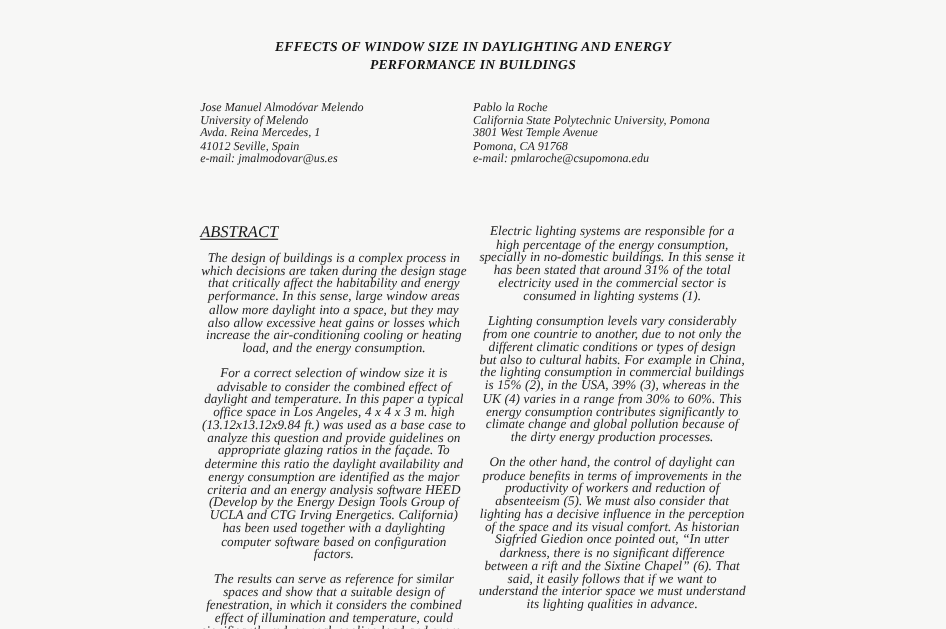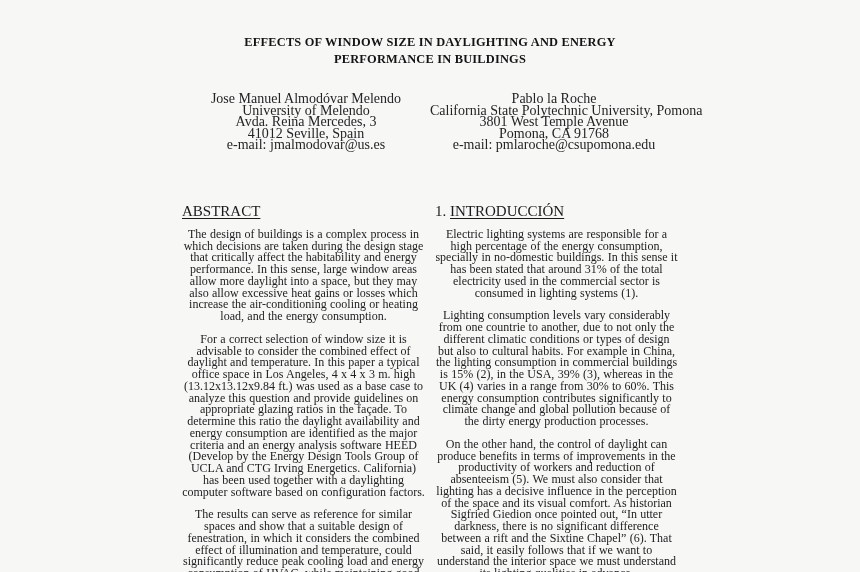--- a/index.html
+++ b/index.html
@@ -15,20 +15,21 @@
     color: #1c1c1c;
     overflow: hidden;
   }
 
   .page {
     position: relative;
     width: 860px;
     height: 417px;
     background: #f7f7f6;
     box-sizing: border-box;
+    font-style: italic;
   }
 
   .content {
     position: absolute;
     left: 182px;
     top: 0;
     width: 496px;
   }
 
   
@@ -49,22 +50,22 @@
 
   
   .authors {
     display: flex;
     flex-direction: row;
     justify-content: space-between;
     margin-top: 25px;
   }
   .author-block {
     width: 248px;
-    text-align: center;
-    font-size: 14px;
+    text-align: left;
+    font-size: 11px;
     line-height: 11.6px;
     color: #242424;
   }
   .author-line {
     display: block;
     white-space: nowrap;
   }
 
   
   .columns {
@@ -109,21 +110,21 @@
 
     <div class="title-block">
       <h1 class="paper-title">EFFECTS OF WINDOW SIZE IN DAYLIGHTING AND ENERGY PERFORMANCE IN BUILDINGS</h1>
     </div>
 
     <div class="authors">
 
       <div class="author-block">
         <span class="author-line">Jose Manuel Almodóvar Melendo</span>
         <span class="author-line">University of Melendo</span>
-        <span class="author-line">Avda. Reina Mercedes, 3</span>
+        <span class="author-line">Avda. Reina Mercedes, 1</span>
         <span class="author-line">41012 Seville, Spain</span>
         <span class="author-line">e-mail: jmalmodovar@us.es</span>
       </div>
 
       <div class="author-block">
         <span class="author-line">Pablo la Roche</span>
         <span class="author-line">California State Polytechnic University, Pomona</span>
         <span class="author-line">3801 West Temple Avenue</span>
         <span class="author-line">Pomona, CA 91768</span>
         <span class="author-line">e-mail: pmlaroche@csupomona.edu</span>
@@ -134,21 +135,20 @@
     <div class="columns">
 
       <div class="column">
         <h2 class="section-heading"><span class="underlined">ABSTRACT</span></h2>
         <p class="para">The design of buildings is a complex process in which decisions are taken during the design stage that critically affect the habitability and energy performance. In this sense, large window areas allow more daylight into a space, but they may also allow excessive heat gains or losses which increase the air-conditioning cooling or heating load, and the energy consumption.</p>
         <p class="para">For a correct selection of window size it is advisable to consider the combined effect of daylight and temperature. In this paper a typical office space in Los Angeles, 4 x 4 x 3 m. high (13.12x13.12x9.84 ft.) was used as a base case to analyze this question and provide guidelines on appropriate glazing ratios in the façade. To determine this ratio the daylight availability and energy consumption are identified as the major criteria and an energy analysis software HEED (Develop by the Energy Design Tools Group of UCLA and CTG Irving Energetics. California) has been used together with a daylighting computer software based on configuration factors.</p>
         <p class="para">The results can serve as reference for similar spaces and show that a suitable design of fenestration, in which it considers the combined effect of illumination and temperature, could significantly reduce peak cooling load and energy consumption of HVAC, while maintaining good thermal and illuminance indoor conditions.</p>
       </div>
 
       <div class="column">
-        <h2 class="section-heading"><span>1. </span><span class="underlined">INTRODUCCIÓN</span></h2>
         <p class="para">Electric lighting systems are responsible for a high percentage of the energy consumption, specially in no-domestic buildings. In this sense it has been stated that around 31% of the total electricity used in the commercial sector is consumed in lighting systems (1).</p>
         <p class="para">Lighting consumption levels vary considerably from one countrie to another, due to not only the different climatic conditions or types of design but also to cultural habits. For example in China, the lighting consumption in commercial buildings is 15% (2), in the USA, 39% (3), whereas in the UK (4) varies in a range from 30% to 60%. This energy consumption contributes significantly to climate change and global pollution because of the dirty energy production processes.</p>
         <p class="para">On the other hand, the control of daylight can produce benefits in terms of improvements in the productivity of workers and reduction of absenteeism (5). We must also consider that lighting has a decisive influence in the perception of the space and its visual comfort. As historian Sigfried Giedion once pointed out, “In utter darkness, there is no significant difference between a rift and the Sixtine Chapel” (6). That said, it easily follows that if we want to understand the interior space we must understand its lighting qualities in advance.</p>
       </div>
 
     </div>
 
   </div>
 </div>
 

